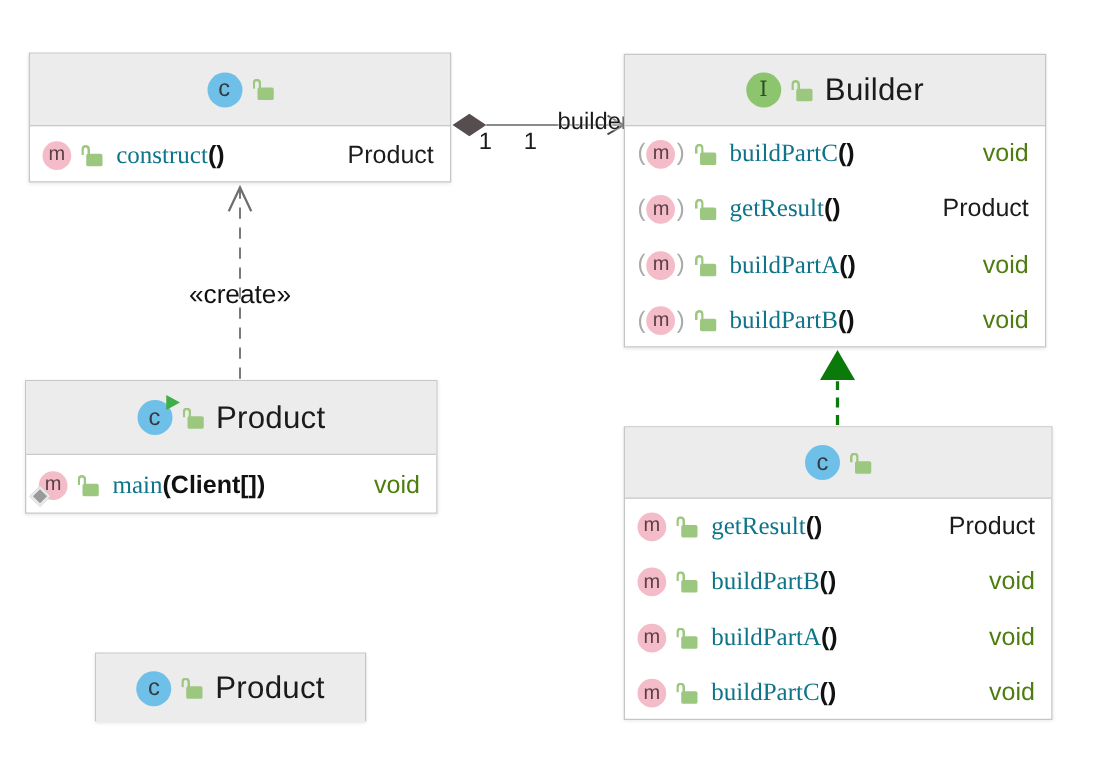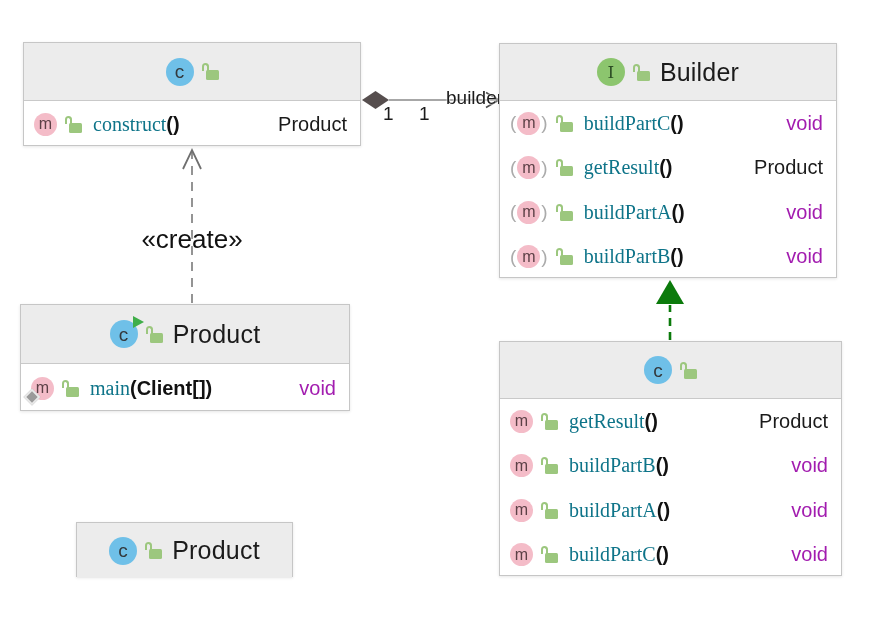--- a/index.html
+++ b/index.html
@@ -18,21 +18,21 @@
     font-size:25px;letter-spacing:0.2px;
   }
   .uml-header .title{margin-left:10px;white-space:nowrap;}
   .member-row{
     display:flex;align-items:center;box-sizing:border-box;
     padding:0 13px 0 10px;font-size:20px;white-space:nowrap;
   }
   .m-name{color:#0e7489;font-family:Liberation Serif, serif;}
   .m-params{color:#111;font-weight:bold;}
   .m-type{margin-left:auto;padding-left:14px;}
-  .m-type.kw{color:#a21caf;}
+  .m-type.kw{color:#4d7c0f;}
   .m-type.cls{color:#1b1b1b;}
 
   
   .circle-icon{
     position:relative;display:inline-flex;align-items:center;justify-content:center;
     border-radius:50%;flex:none;
   }
   .class-circle{width:28px;height:28px;background:#6fc0e8;color:#33393d;font-size:19px;line-height:1;}
   .iface-circle{width:28px;height:28px;background:#8cc56e;color:#2e4e26;
     font-size:17px;font-family:"DejaVu Serif","Liberation Serif",serif;line-height:1;}
@@ -59,21 +59,21 @@
     position:absolute;bottom:0;left:4px;width:13px;height:10px;background:#9cc77e;border-radius:1.5px;
   }
   .member-row .icons{display:inline-flex;align-items:center;margin-right:11px;}
 
   
   #edges{position:absolute;left:0;top:0;pointer-events:none;}
   .edge-label{position:absolute;white-space:nowrap;text-shadow:0 0 2px #fff,0 0 2px #fff;}
   #lbl-builder{left:446px;top:87px;font-size:19px;}
   #lbl-mult1{left:383px;top:103px;font-size:19px;}
   #lbl-mult2{left:419px;top:103px;font-size:19px;}
-  #lbl-create{left:137px;top:224px;width:110px;text-align:center;font-size:26px;color:#111;}
+  #lbl-create{left:137px;top:224px;width:110px;text-align:center;font-size:21px;color:#111;}
 
   
   #box-director{left:23px;top:42px;width:338px;height:104px;}
   #box-director .uml-header{height:57px;}
   #box-director .member-row{height:46px;}
 
   #box-builder{left:499px;top:43px;width:338px;height:235px;}
   #box-builder .uml-header{height:56px;}
   #box-builder .member-row{height:44.5px;}
 

